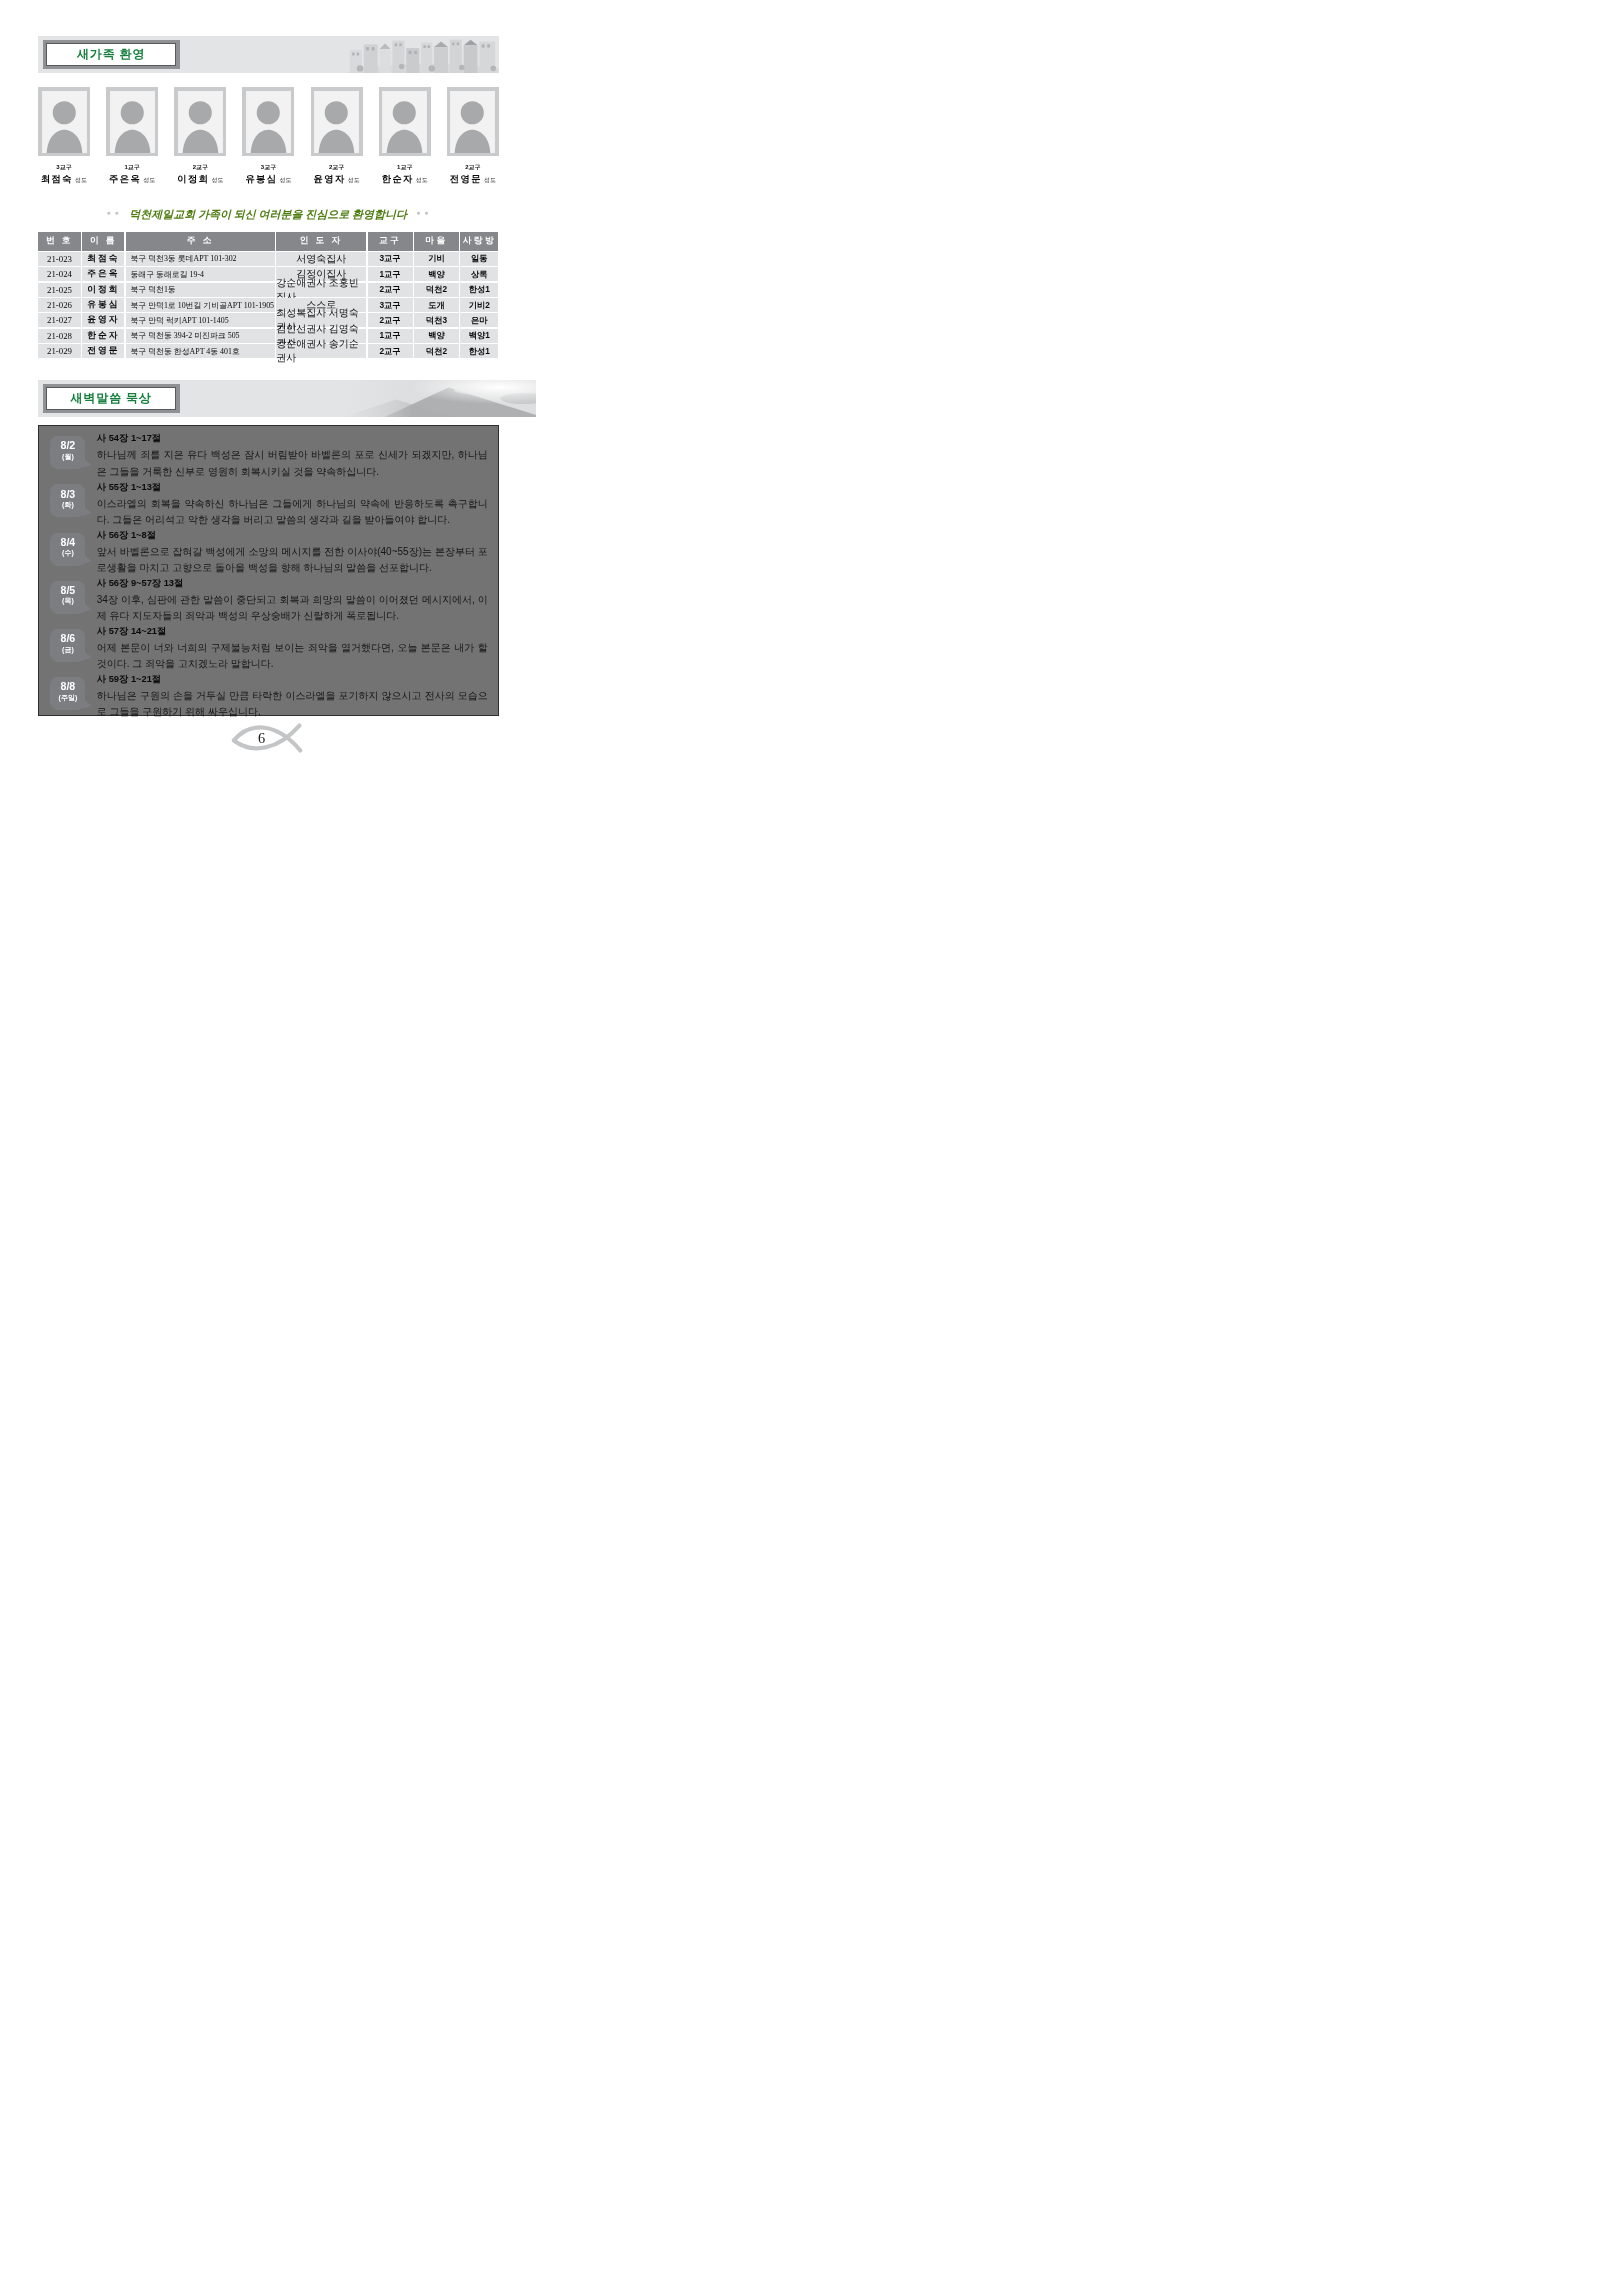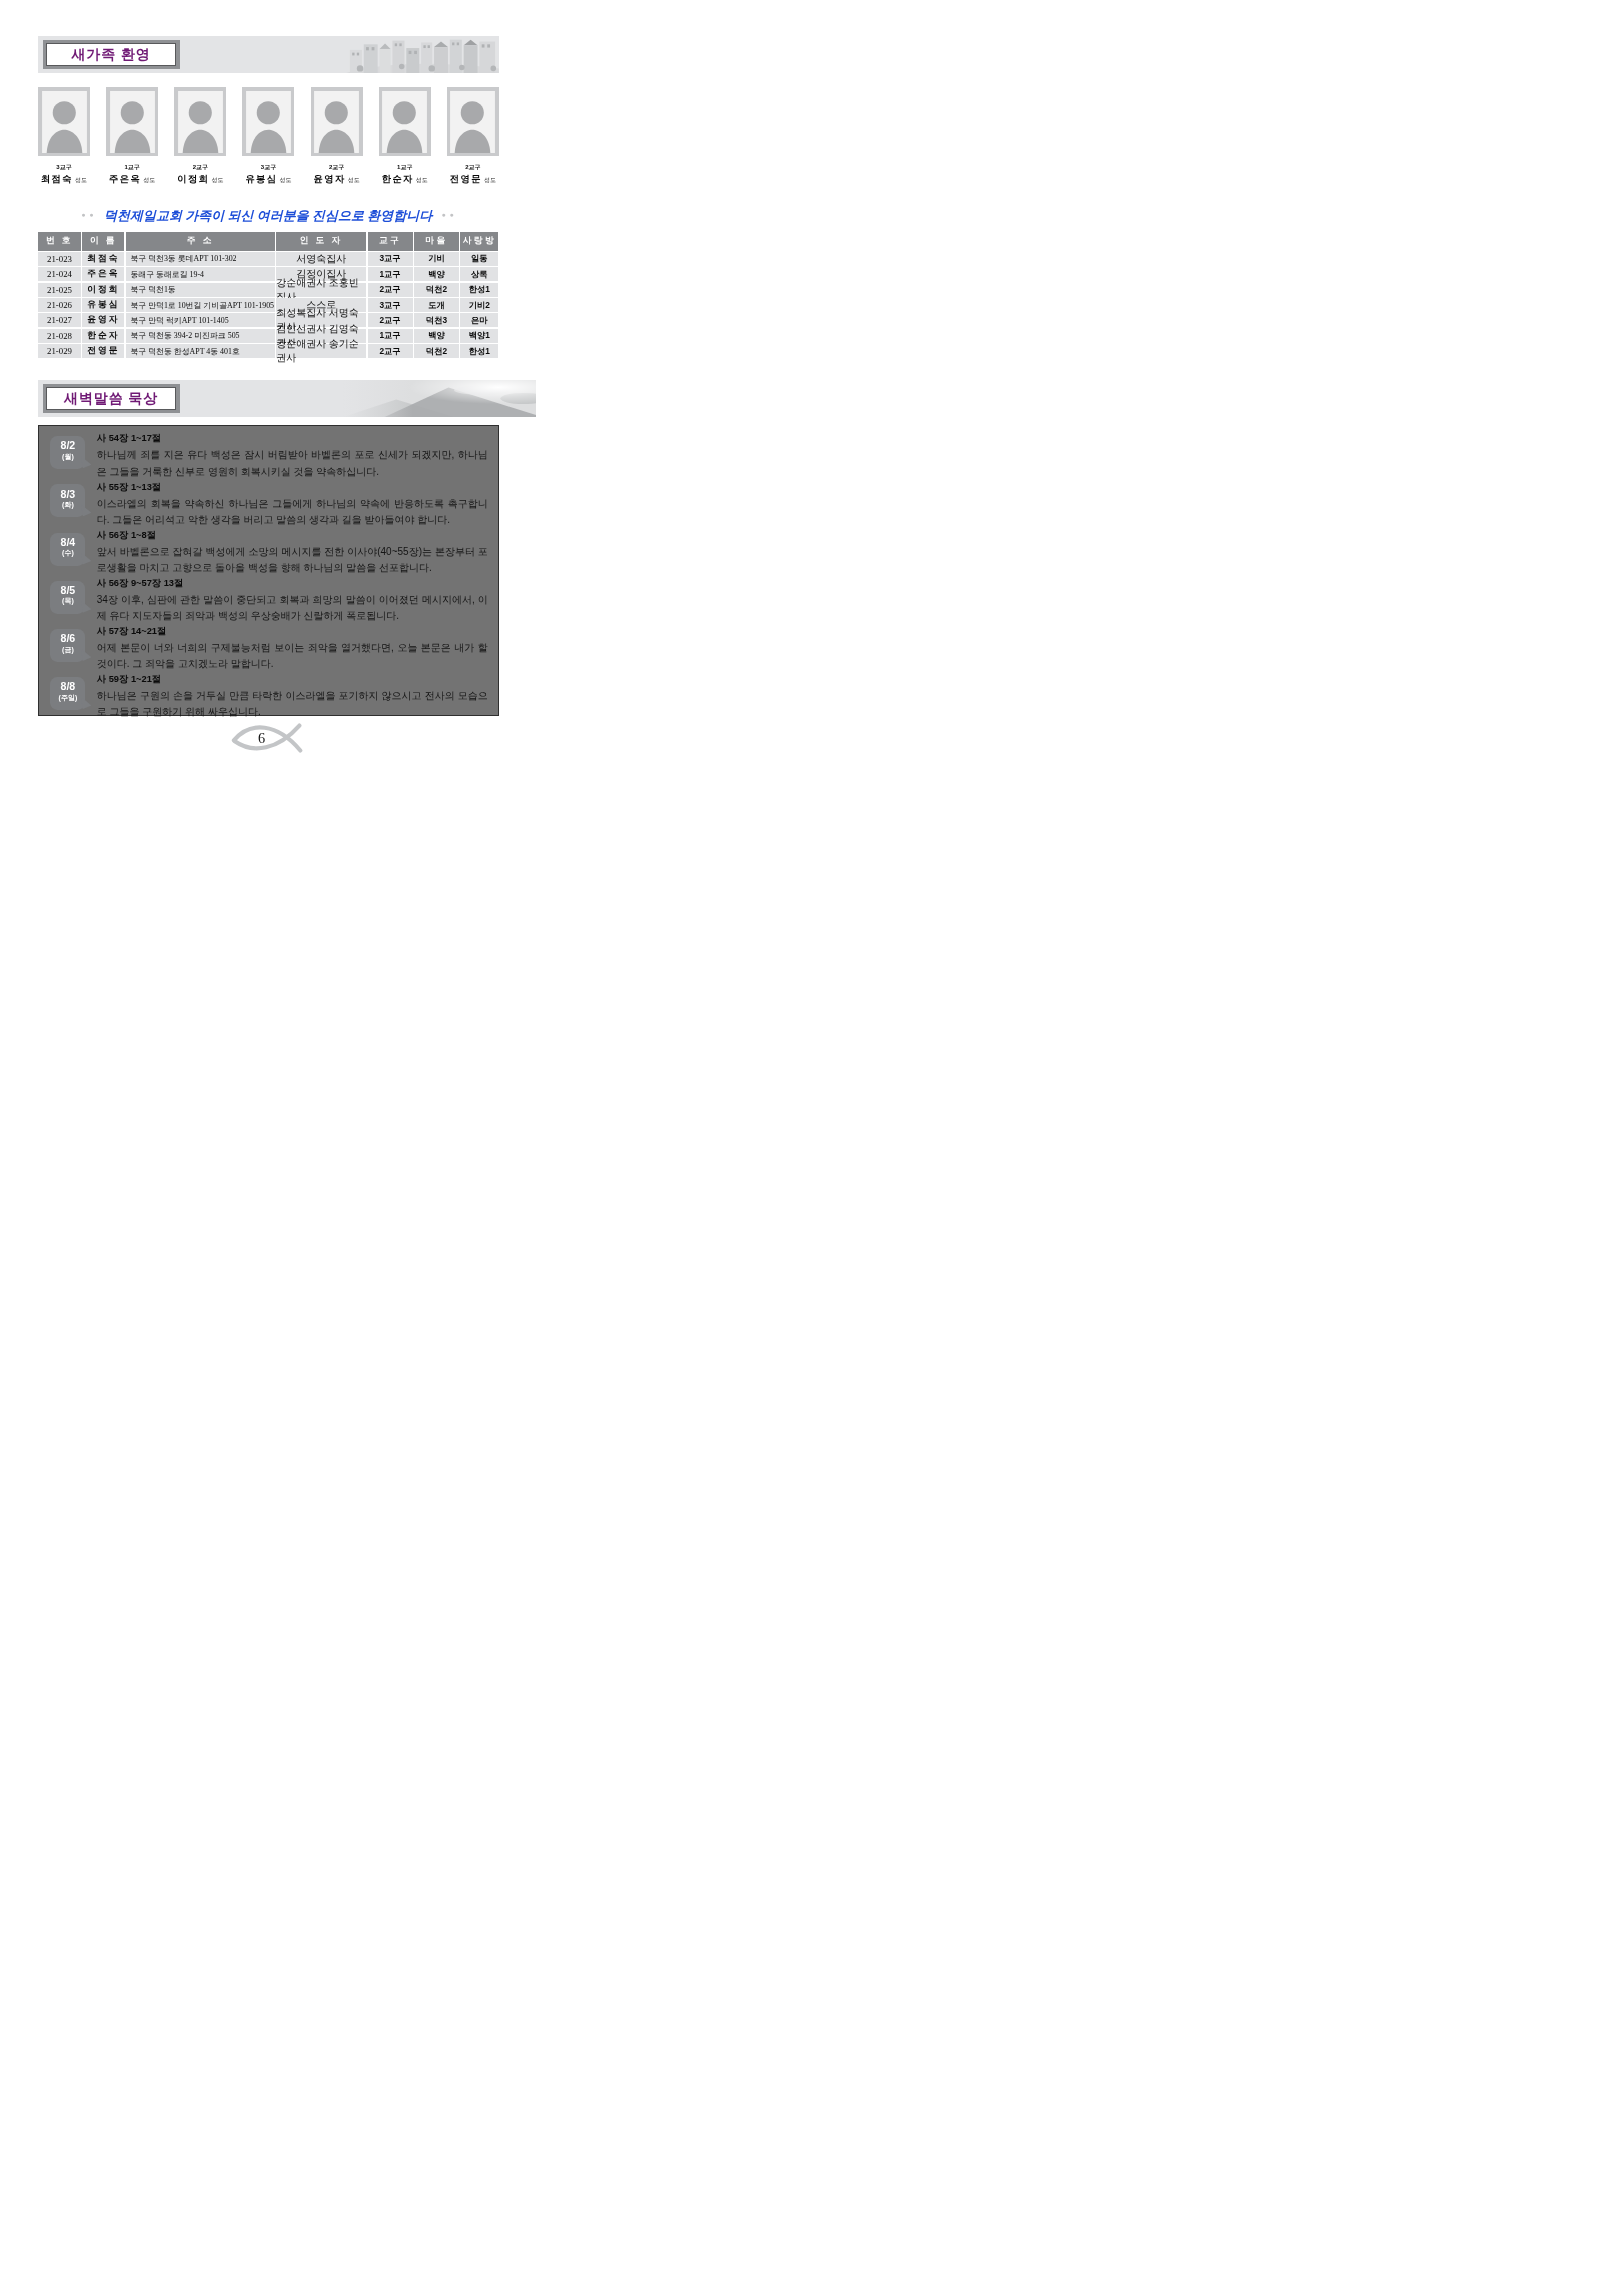--- a/index.html
+++ b/index.html
@@ -7,39 +7,39 @@
         font-family:"Liberation Sans",sans-serif;color:#111;}
 
   
   .banner{position:absolute;left:38px;width:461px;height:37px;background:#e3e4e6;overflow:hidden;}
   #banner1{top:36px;}
   #banner2{top:380px;padding-left:43px;}
   .title-box{position:absolute;left:4.6px;top:4.2px;width:137px;height:29px;background:#8f9194;
              box-sizing:border-box;padding:3.2px;z-index:3;}
   .title-inner{width:100%;height:100%;background:#ffffff;border:0.9px solid #58595b;box-sizing:border-box;
                display:flex;align-items:center;justify-content:center;}
-  .title-inner span{font-size:14px;font-weight:bold;letter-spacing:0.9px;color:#701a75;}
+  .title-inner span{font-size:12px;font-weight:bold;letter-spacing:0.9px;color:#15803d;font-family:Liberation Serif, serif;}
   .banner svg.deco{position:absolute;right:0;top:0;z-index:1;}
 
   
   .members{position:absolute;left:38px;top:87px;width:461px;display:flex;justify-content:space-between;}
   .member{margin:0;width:52px;text-align:center;}
   .photo-frame{width:52px;height:69px;background:#c9cacc;display:flex;align-items:center;justify-content:center;}
   .photo-frame svg{display:block;}
   figcaption{margin-top:6.5px;}
   .m-district{font-size:6px;font-weight:bold;color:#0a0a0a;}
   .m-name-line{margin-top:1.4px;white-space:nowrap;}
   .m-name{font-family:"Liberation Serif",serif;font-size:9.3px;font-weight:600;letter-spacing:1.4px;color:#0a0a0a;}
   .m-suffix{font-family:"Liberation Serif",serif;font-size:6px;color:#1a1a1a;}
 
   
   .welcome-msg{position:absolute;left:0;top:207px;width:536px;text-align:center;white-space:nowrap;}
   .welcome-msg .dots{color:#c2c3c5;font-size:7px;letter-spacing:0.9px;vertical-align:2.8px;}
   .welcome-msg .msg{font-family:"Liberation Serif",serif;font-style:italic;font-weight:bold;
-                    font-size:13px;color:#1d4ed8;margin:0 7.4px;}
+                    font-size:11px;color:#4d7c0f;margin:0 7.4px;}
 
   
   .table{position:absolute;left:38px;top:232px;width:461px;}
   .thead,.tr{display:grid;grid-template-columns:43px 42px 149px 90px 45px 45px 38px;column-gap:1.4px;}
   .thead{margin-bottom:1.4px;}
   .th{height:18.5px;background:#85878a;color:#ffffff;font-size:8.8px;font-weight:bold;letter-spacing:2.3px;
       display:flex;align-items:center;justify-content:center;}
   .tr{margin-bottom:1.4px;}
   .td{height:14px;background:#e1e2e4;display:flex;align-items:center;justify-content:center;color:#0a0a0a;}
   .c-no{font-family:"Liberation Serif",serif;font-size:8.8px;}

